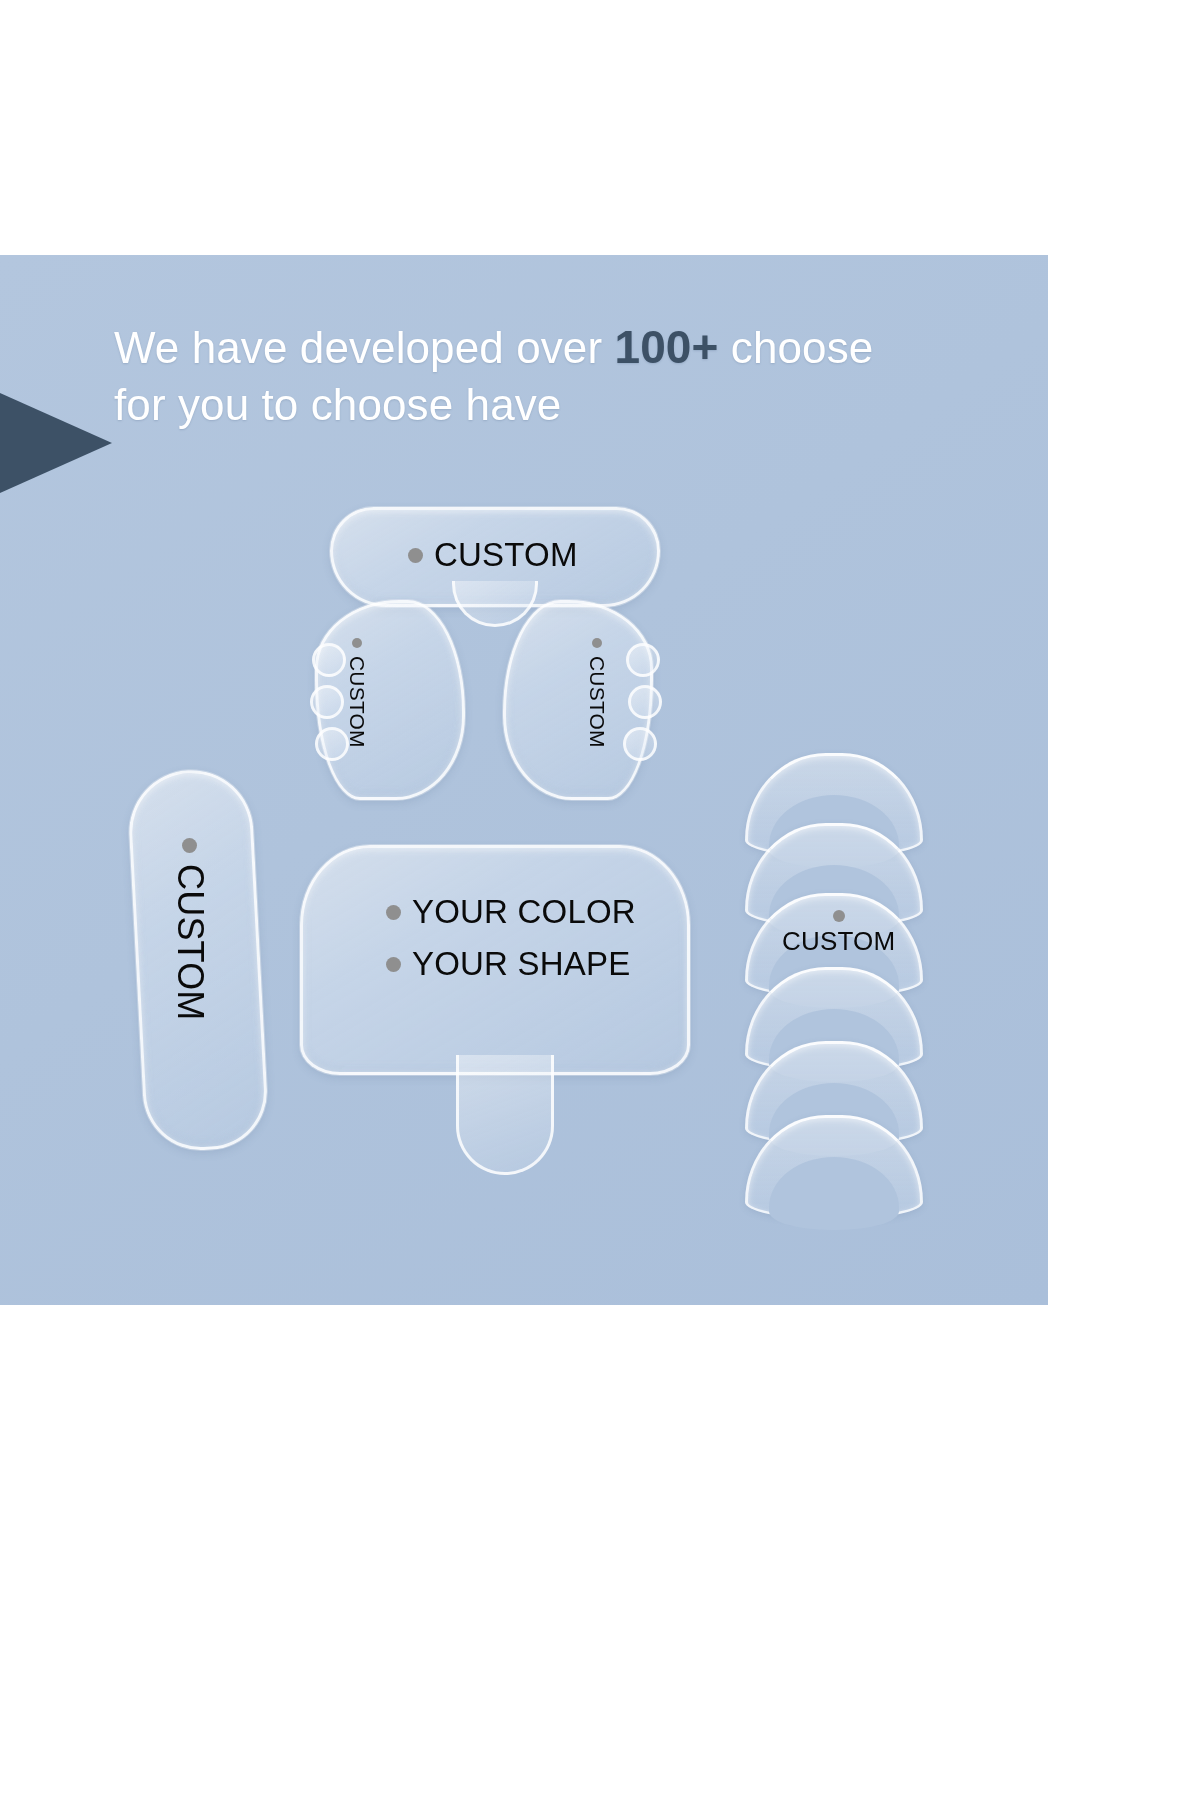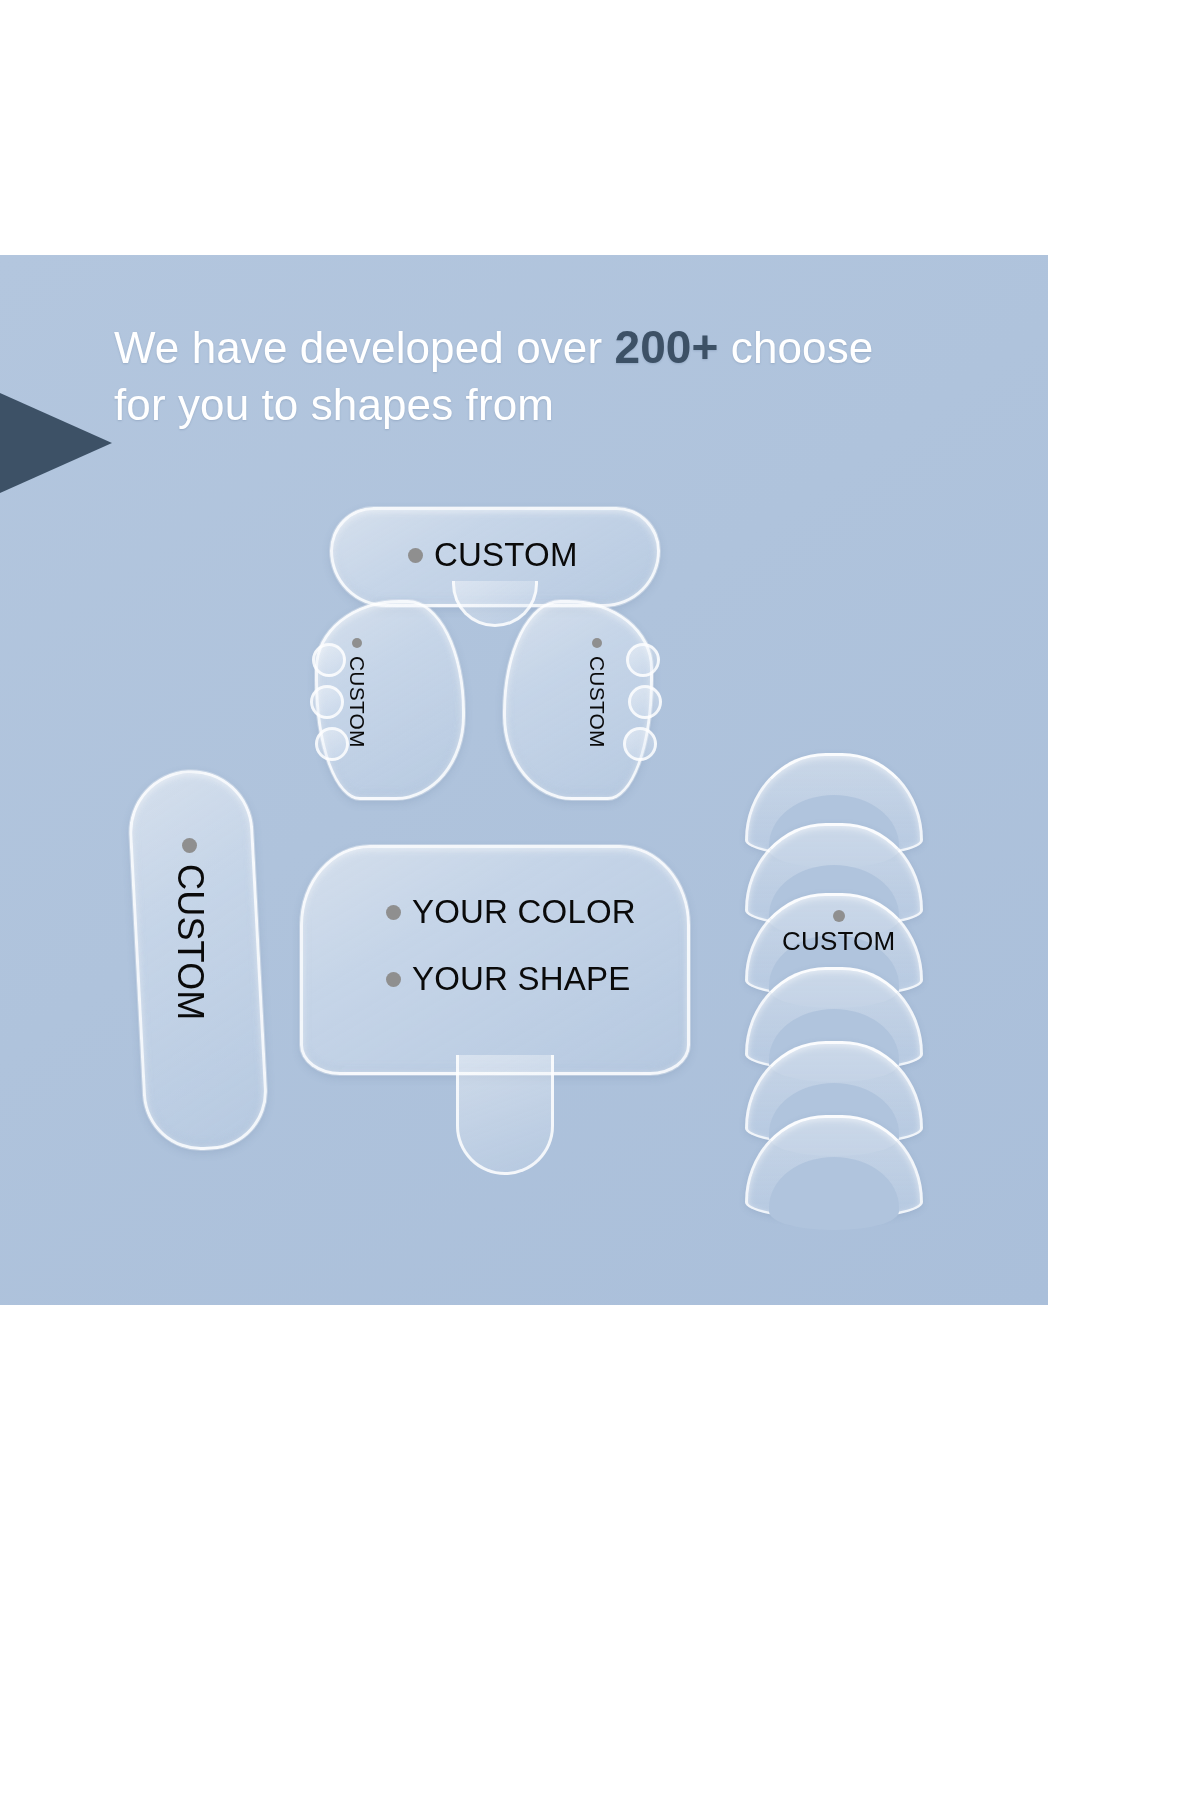--- a/index.html
+++ b/index.html
@@ -57,21 +57,21 @@
   }
   .lbl.small{font-size:21px;gap:8px;}
   .lbl.mid{font-size:26px;gap:9px;}
   .dot{
     width:15px;height:15px;border-radius:50%;
     background:#8f8f8f;flex:0 0 auto;
   }
   .lbl.small .dot{width:10px;height:10px;}
   .lbl.mid .dot{width:12px;height:12px;}
   .rot90{transform:rotate(90deg);transform-origin:left top;}
-  .bullets{position:absolute;display:flex;flex-direction:column;gap:29px;}
+  .bullets{position:absolute;display:flex;flex-direction:column;gap:14px;}
 
   
   
   #pad-top{
     left:330px;top:252px;width:330px;height:100px;
     border-radius:56px 56px 72px 72px;
   }
   #pad-top-notch{
     position:absolute;left:452px;top:326px;width:86px;height:46px;
     background:linear-gradient(150deg,rgba(255,255,255,.40),rgba(208,222,240,.32));
@@ -131,22 +131,22 @@
 </head>
 <body>
 
 <div id="stage">
 
   <div id="panel">
 
     <div id="arrow"></div>
 
     <div id="headline">
-      <span class="ln"><span>We have developed over </span><span class="num">200+</span><span> choose</span></span>
-      <span class="ln">for you to shapes from</span>
+      <span class="ln"><span>We have developed over </span><span class="num">100+</span><span> choose</span></span>
+      <span class="ln">for you to choose have</span>
     </div>
 
     <div class="pad" id="pad-top"></div>
     <div id="pad-top-notch"></div>
     <div class="lbl" style="left:408px;top:281px;">
       <span class="dot"></span>
       <span>CUSTOM</span>
     </div>
 
     <div class="pad wing" id="pad-wing-l"></div>

